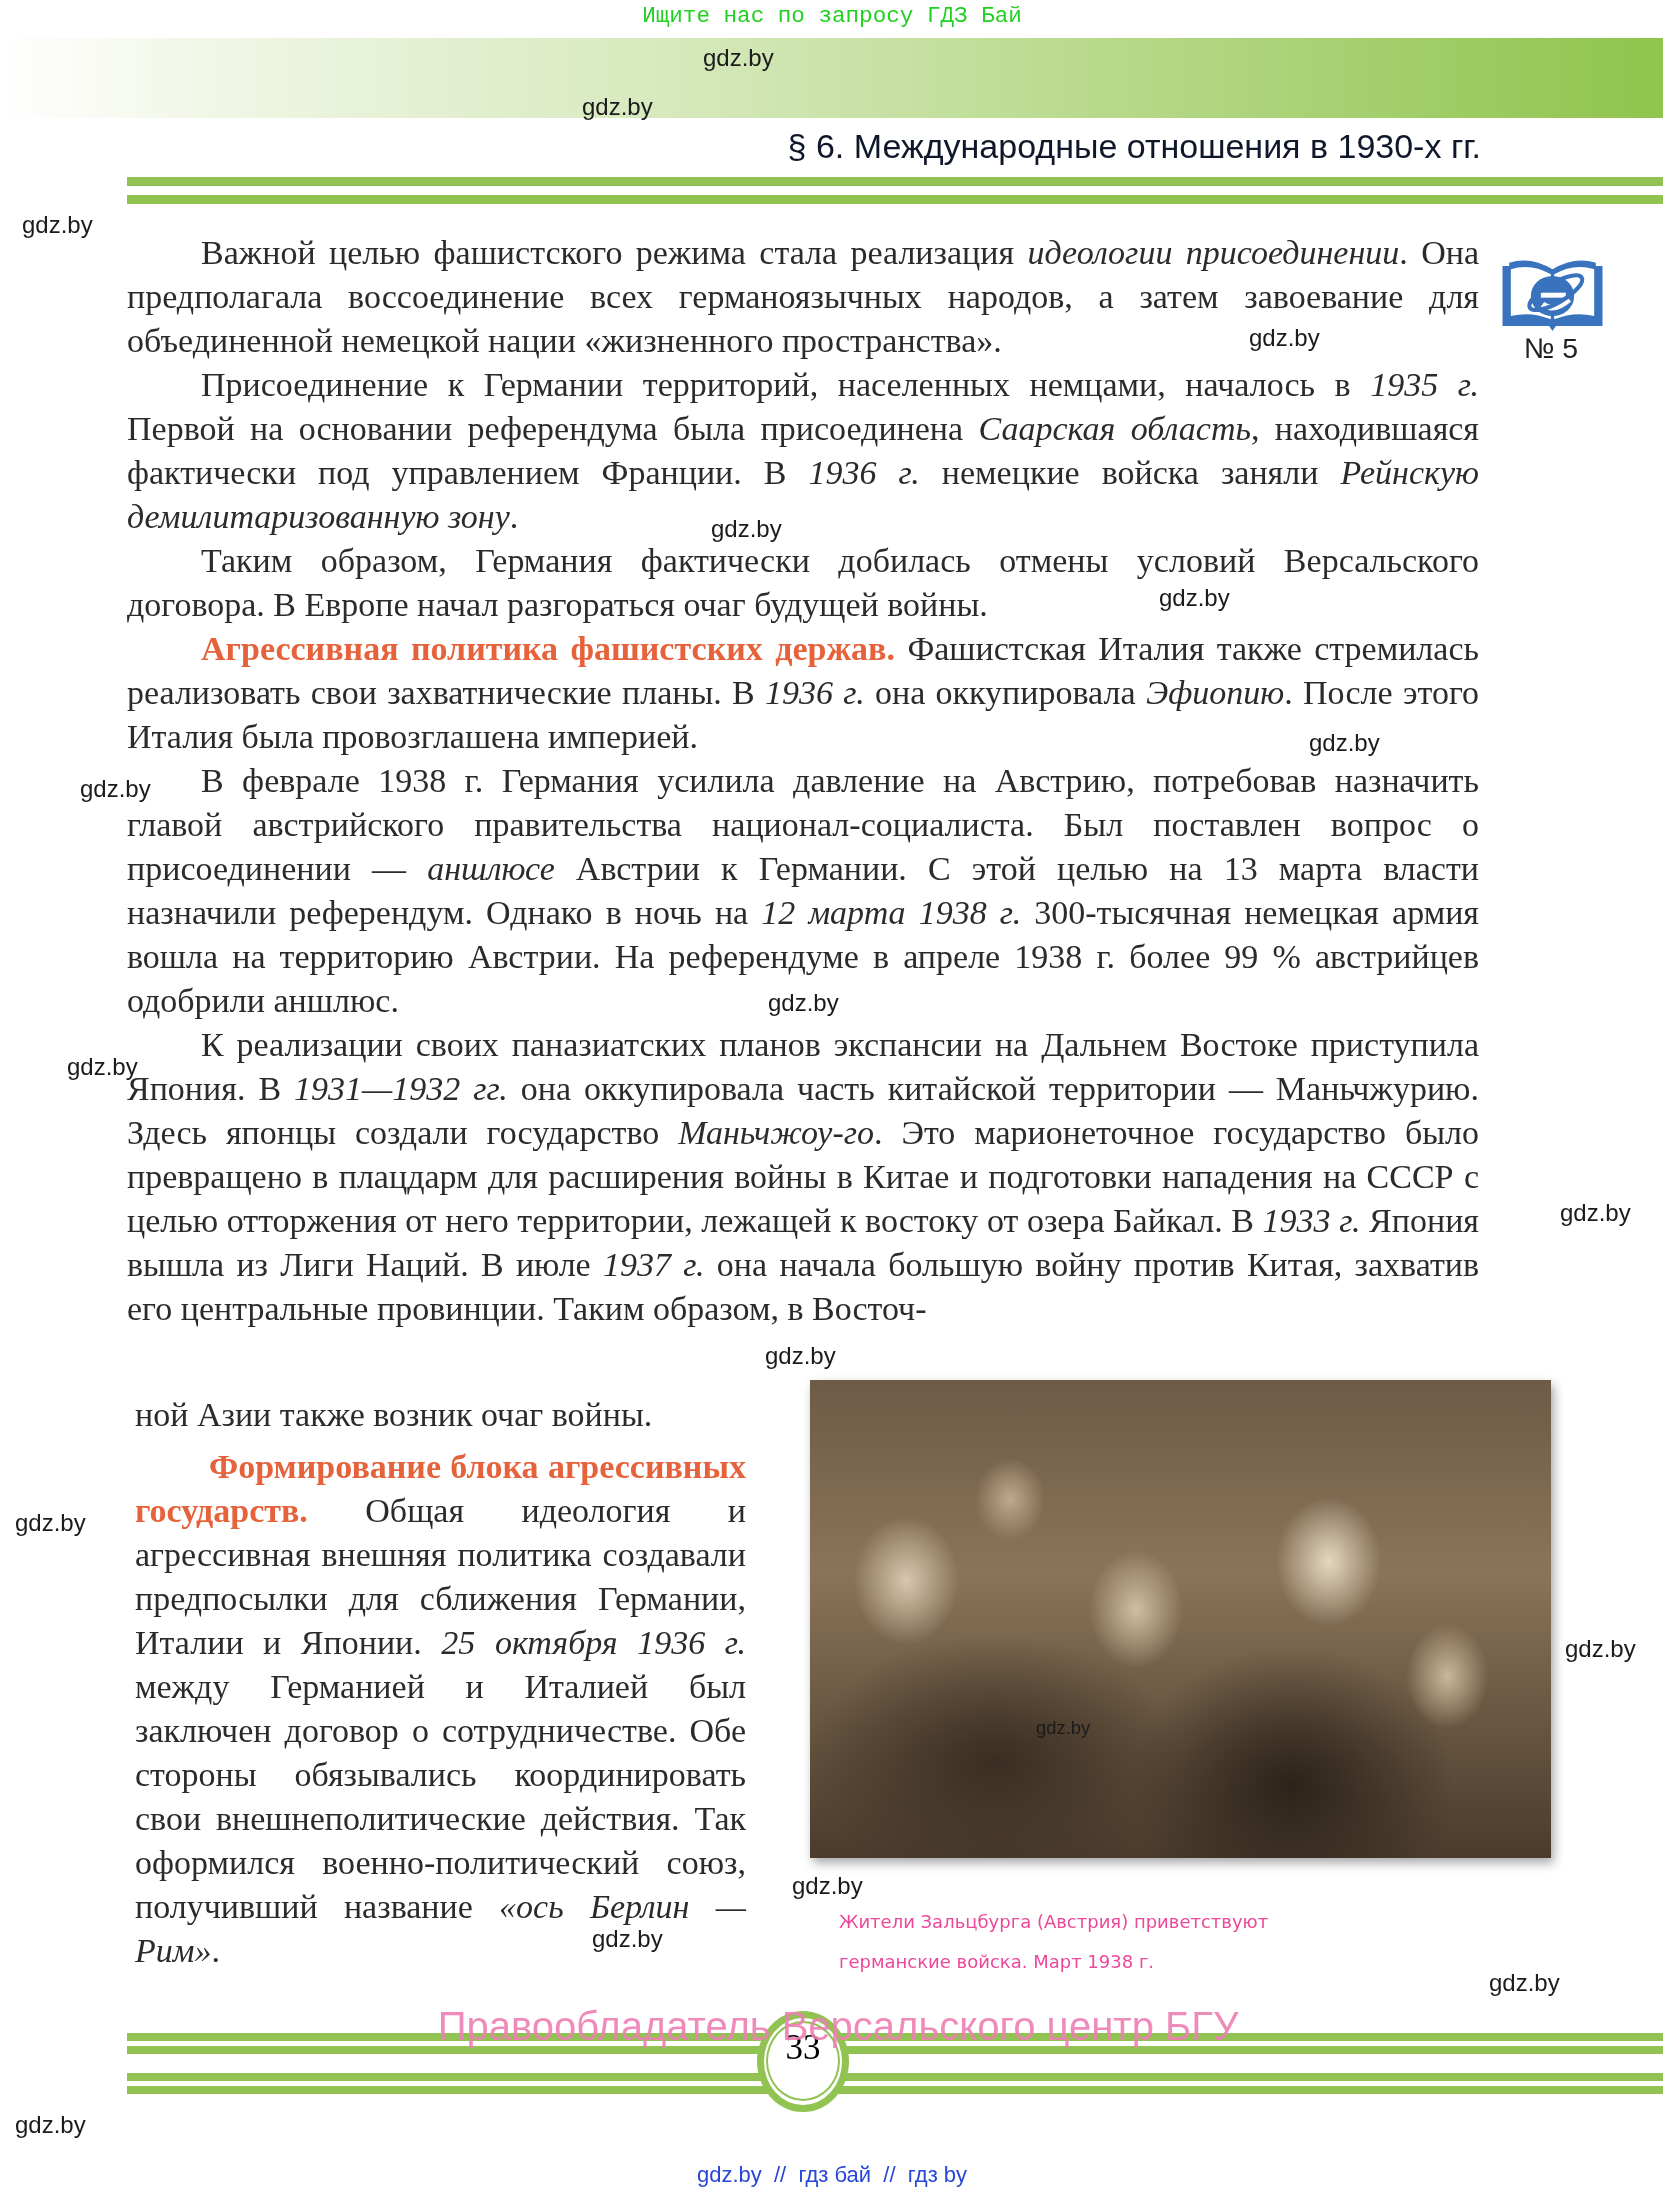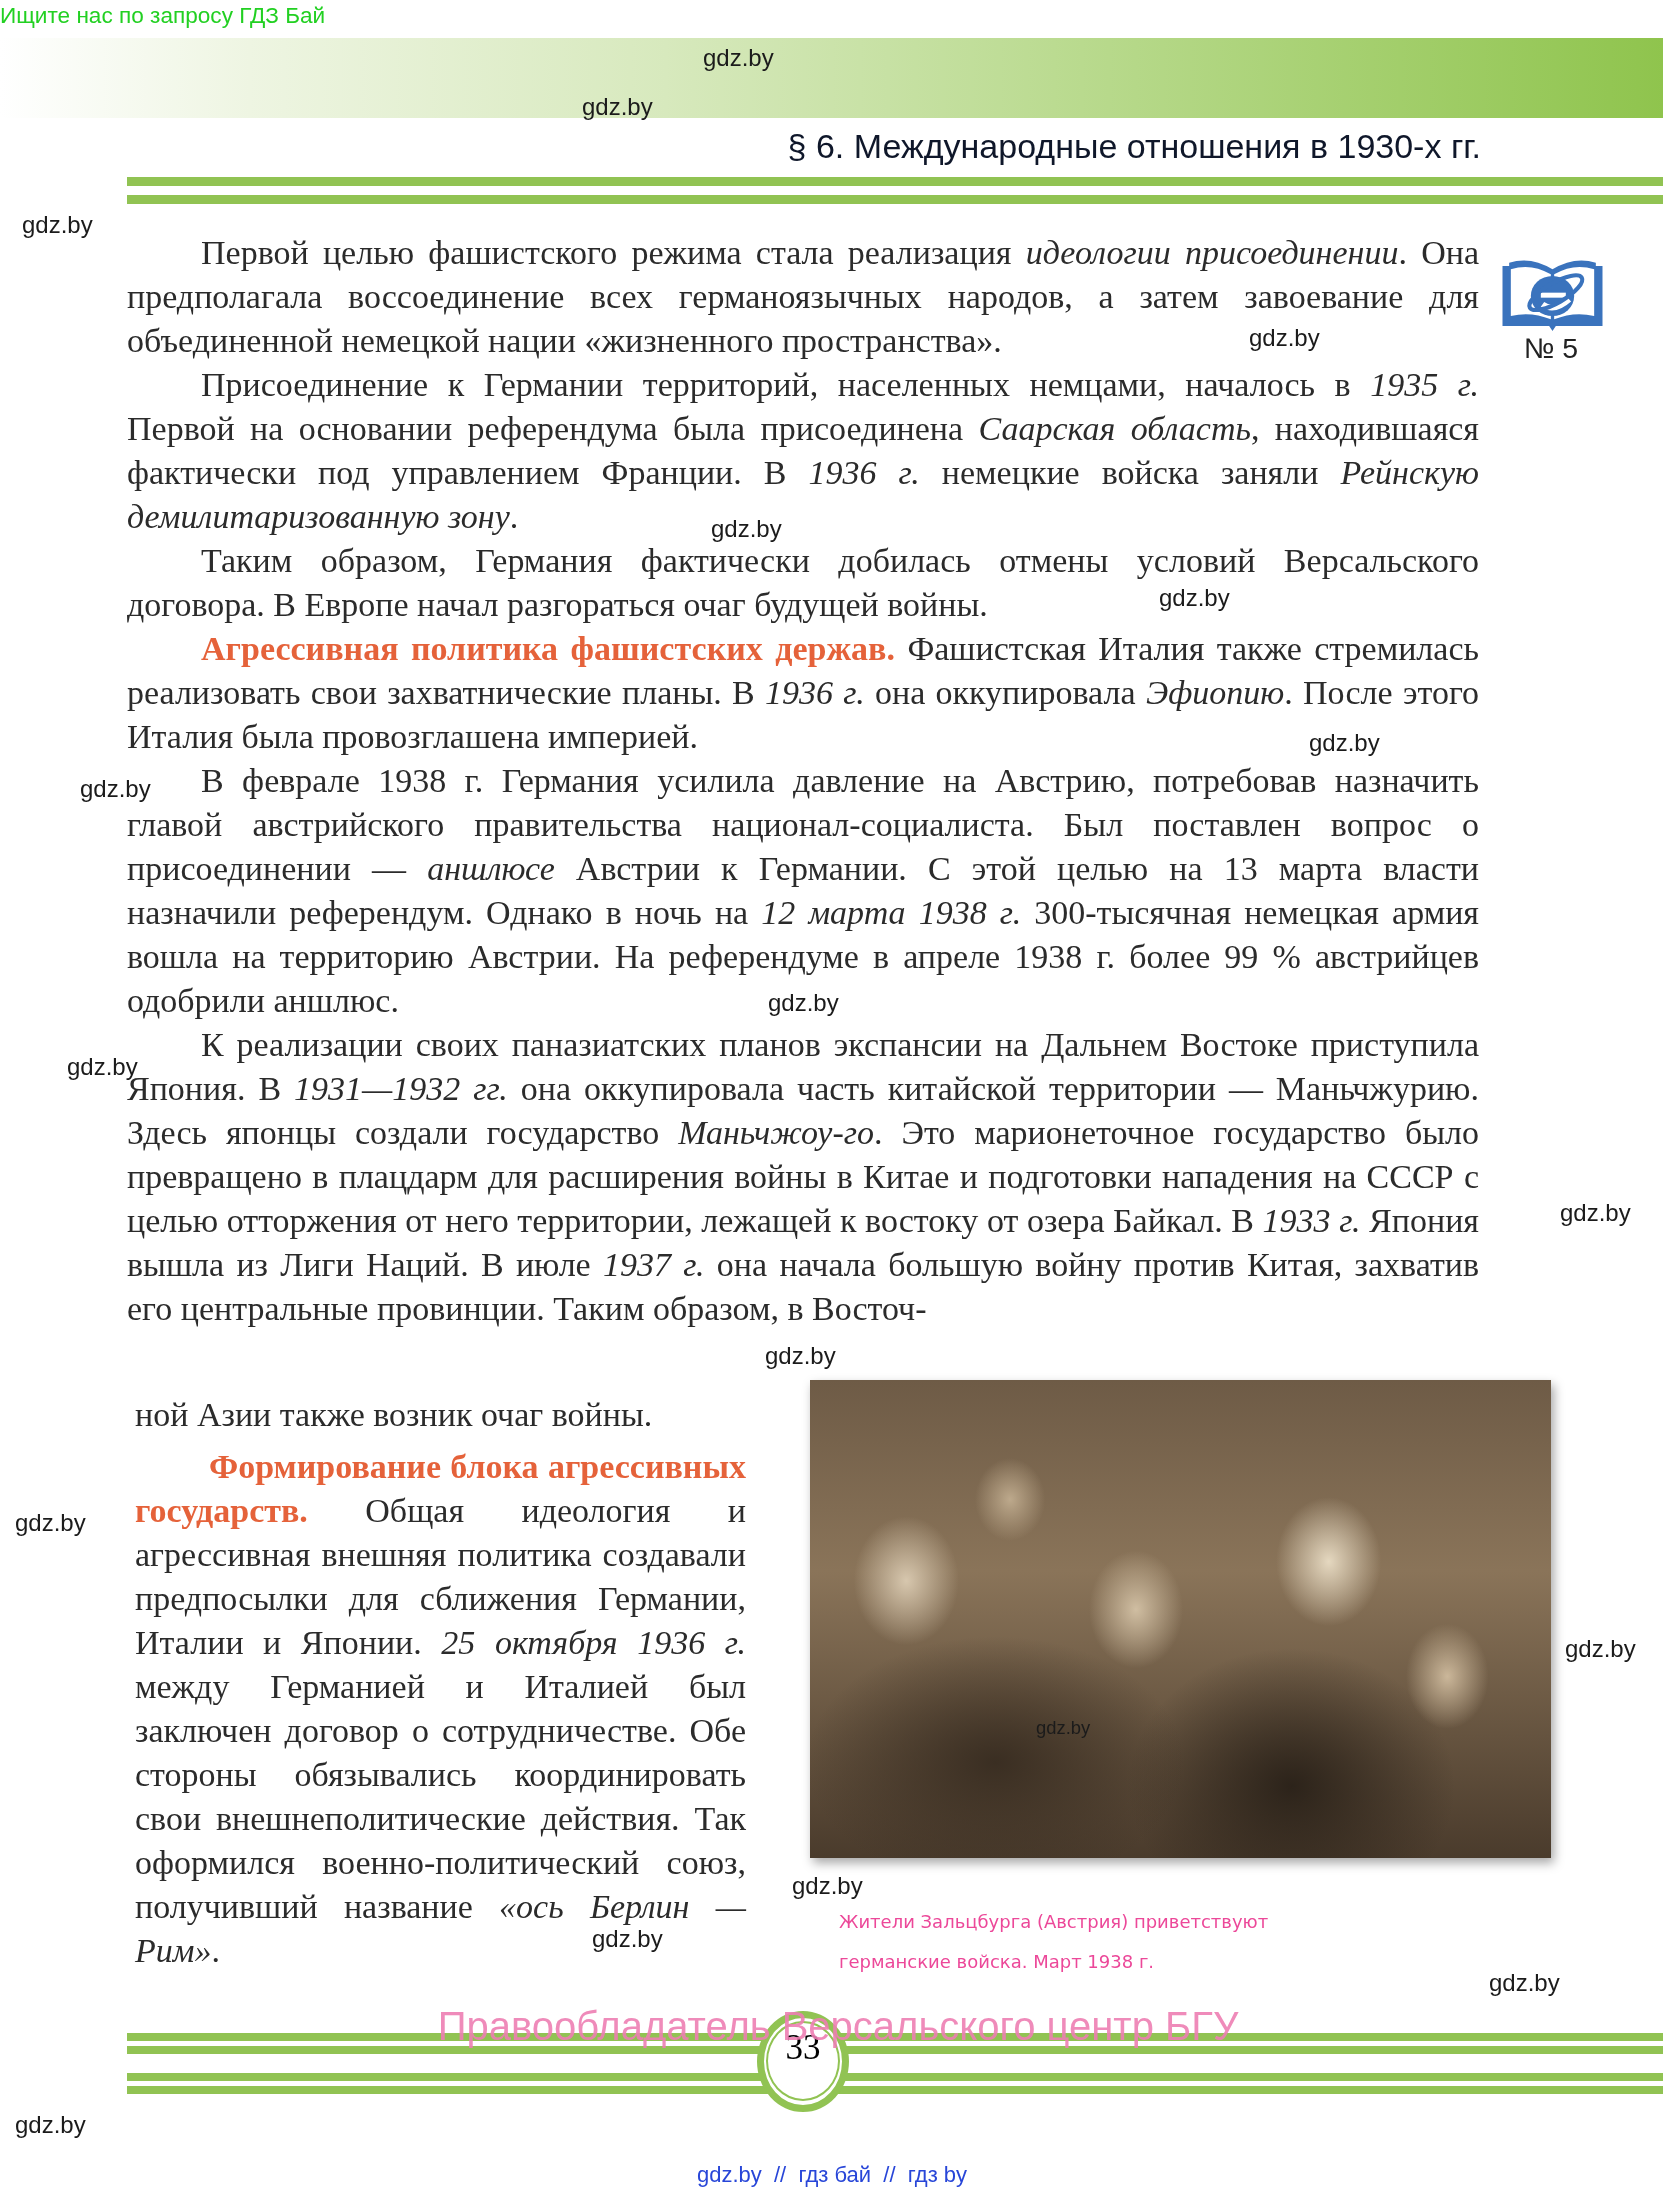--- a/index.html
+++ b/index.html
@@ -4,22 +4,22 @@
 <style>
   html, body { margin:0; padding:0; }
   body {
     width:1664px; height:2205px; position:relative; overflow:hidden;
     background:#ffffff;
     font-family:"Liberation Serif", "DejaVu Serif", serif;
     color:#2b2b2b;
   }
   .abs { position:absolute; }
   .top-search {
-    top:3.4px; left:0; width:1664px; text-align:left;
-    font-family:Liberation Sans, sans-serif; font-size:22.6px; color:#22d022;
+    top:3.4px; left:0; width:1664px; text-align:center;
+    font-family:Liberation Mono, monospace; font-size:22.6px; color:#22d022;
   }
   .header-band {
     top:38px; left:0; width:1664px; height:80px;
     background:linear-gradient(to right, #ffffff 0%, #eef5e2 15%, #d7e9bd 40%, #b9da8e 65%, #8fc44d 100%);
   }
   .wm { font-family:"Liberation Sans", sans-serif; font-size:24px; color:#1b1b1b; }
   .section-title {
     top:127px; right:183px;
     font-family:"Liberation Sans", sans-serif; font-size:34px; color:#0f172a;
   }
@@ -105,21 +105,21 @@
     <ellipse cx="64" cy="48" rx="26" ry="24" fill="#3a73bd"></ellipse>
     <rect x="50" y="44" width="30" height="6" fill="#fff"></rect>
     <path d="M52 58 Q66 68 84 52" stroke="#fff" stroke-width="7" fill="none"></path>
     <ellipse cx="68" cy="44" rx="36" ry="12" transform="rotate(-30 68 44)" stroke="#3a73bd" stroke-width="5" fill="none"></ellipse>
   </svg>
 </div>
 <div class="abs side-num">№ 5</div>
 
 <div class="abs body-text">
   <p>
-    <span>Первой целью фашистского режима стала реализация </span><span class="it">идеологии присоединении</span><span>. Она предполагала воссоединение всех германоязычных народов, а затем завоевание для объединенной немецкой нации «жизненного пространства».</span>
+    <span>Важной целью фашистского режима стала реализация </span><span class="it">идеологии присоединении</span><span>. Она предполагала воссоединение всех германоязычных народов, а затем завоевание для объединенной немецкой нации «жизненного пространства».</span>
   </p>
   <p>
     <span>Присоединение к Германии территорий, населенных немцами, началось в </span><span class="it">1935 г.</span><span> Первой на основании референдума была присоединена </span><span class="it">Саарская область</span><span>, находившаяся фактически под управлением Франции. В </span><span class="it">1936 г.</span><span> немецкие войска заняли </span><span class="it">Рейнскую демилитаризованную зону</span><span>.</span>
   </p>
   <p><span>Таким образом, Германия фактически добилась отмены условий Версальского договора. В Европе начал разгораться очаг будущей войны.</span></p>
   <p>
     <span class="hl">Агрессивная политика фашистских держав.</span><span> Фашистская Италия также стремилась реализовать свои захватнические планы. В </span><span class="it">1936 г.</span><span> она оккупировала </span><span class="it">Эфиопию</span><span>. После этого Италия была провозглашена империей.</span>
   </p>
   <p>
     <span>В феврале 1938 г. Германия усилила давление на Австрию, потребовав назначить главой австрийского правительства национал-социалиста. Был поставлен вопрос о присоединении — </span><span class="bi">аншлюсе</span><span> Австрии к Германии. С этой целью на 13 марта власти назначили референдум. Однако в ночь на </span><span class="it">12 марта 1938 г.</span><span> 300-тысячная немецкая армия вошла на территорию Австрии. На референдуме в апреле 1938 г. более 99 % австрийцев одобрили аншлюс.</span>

